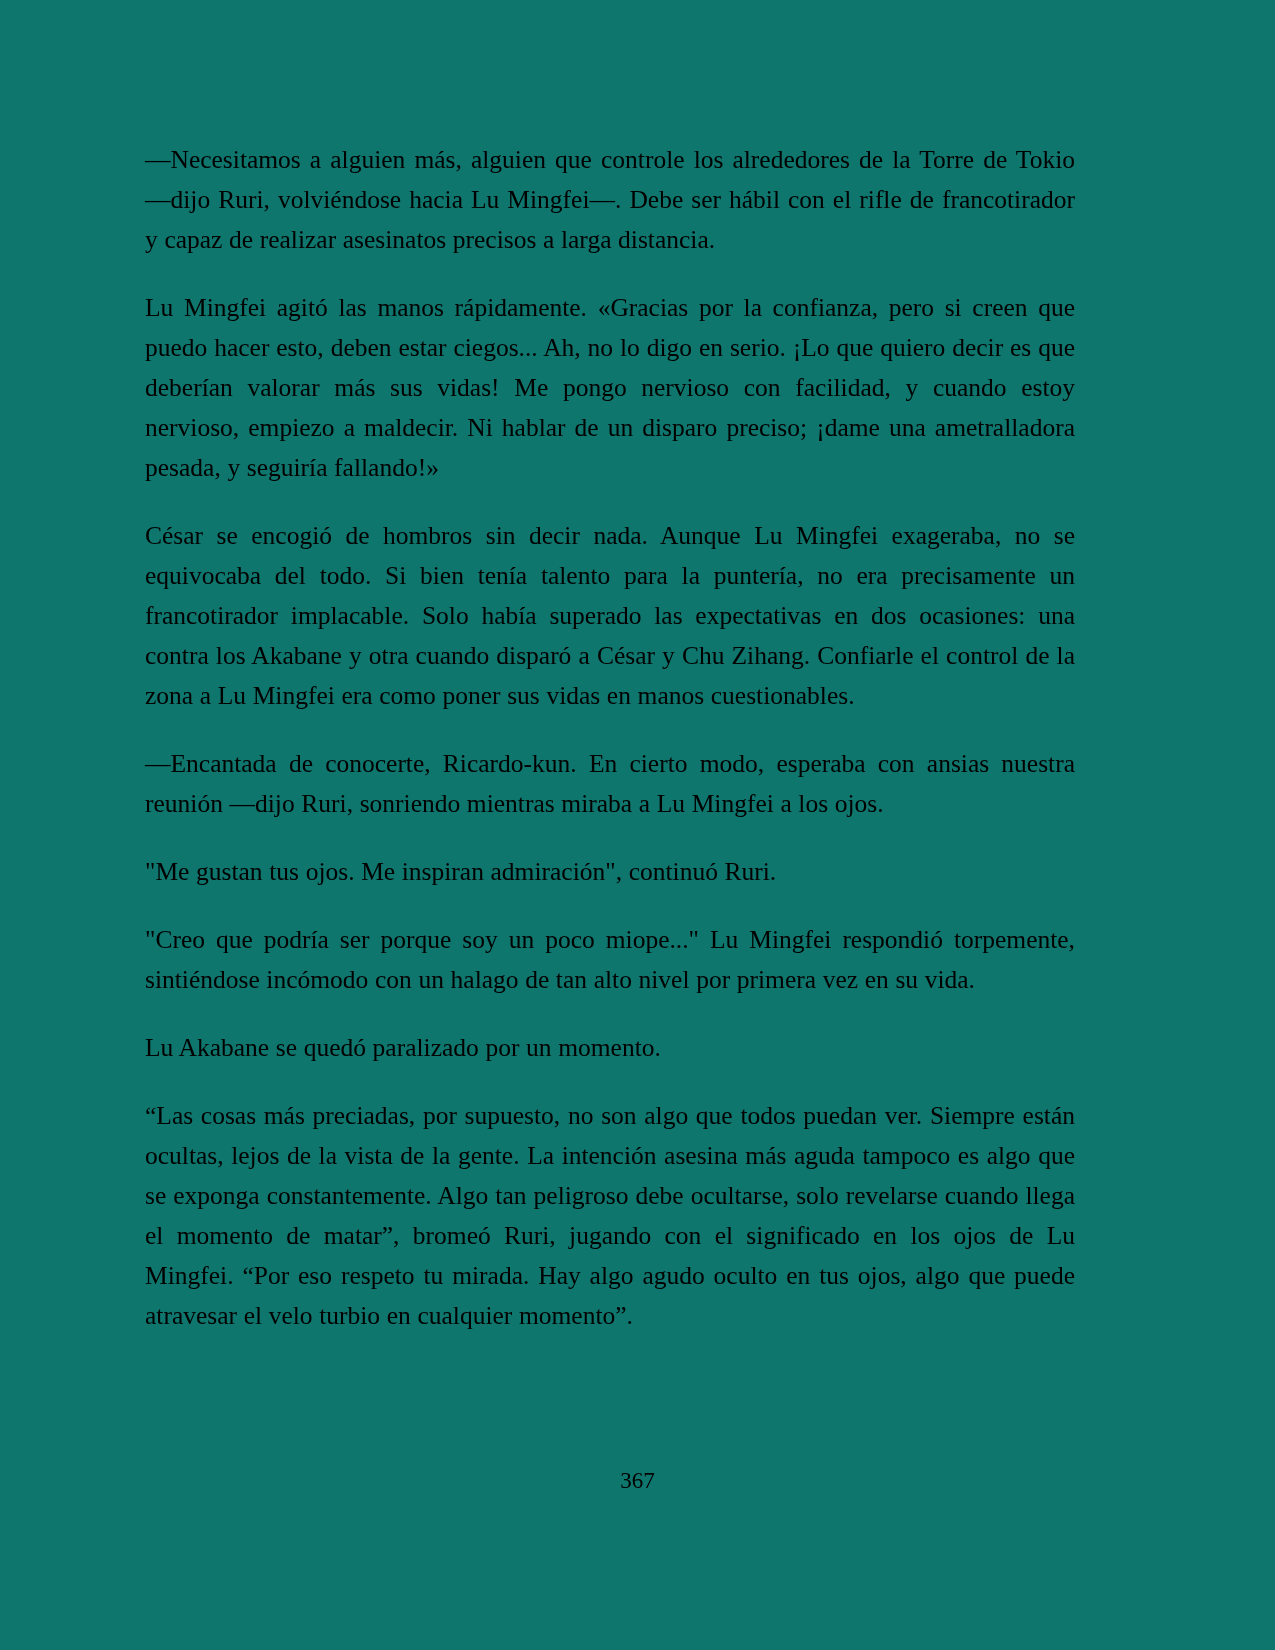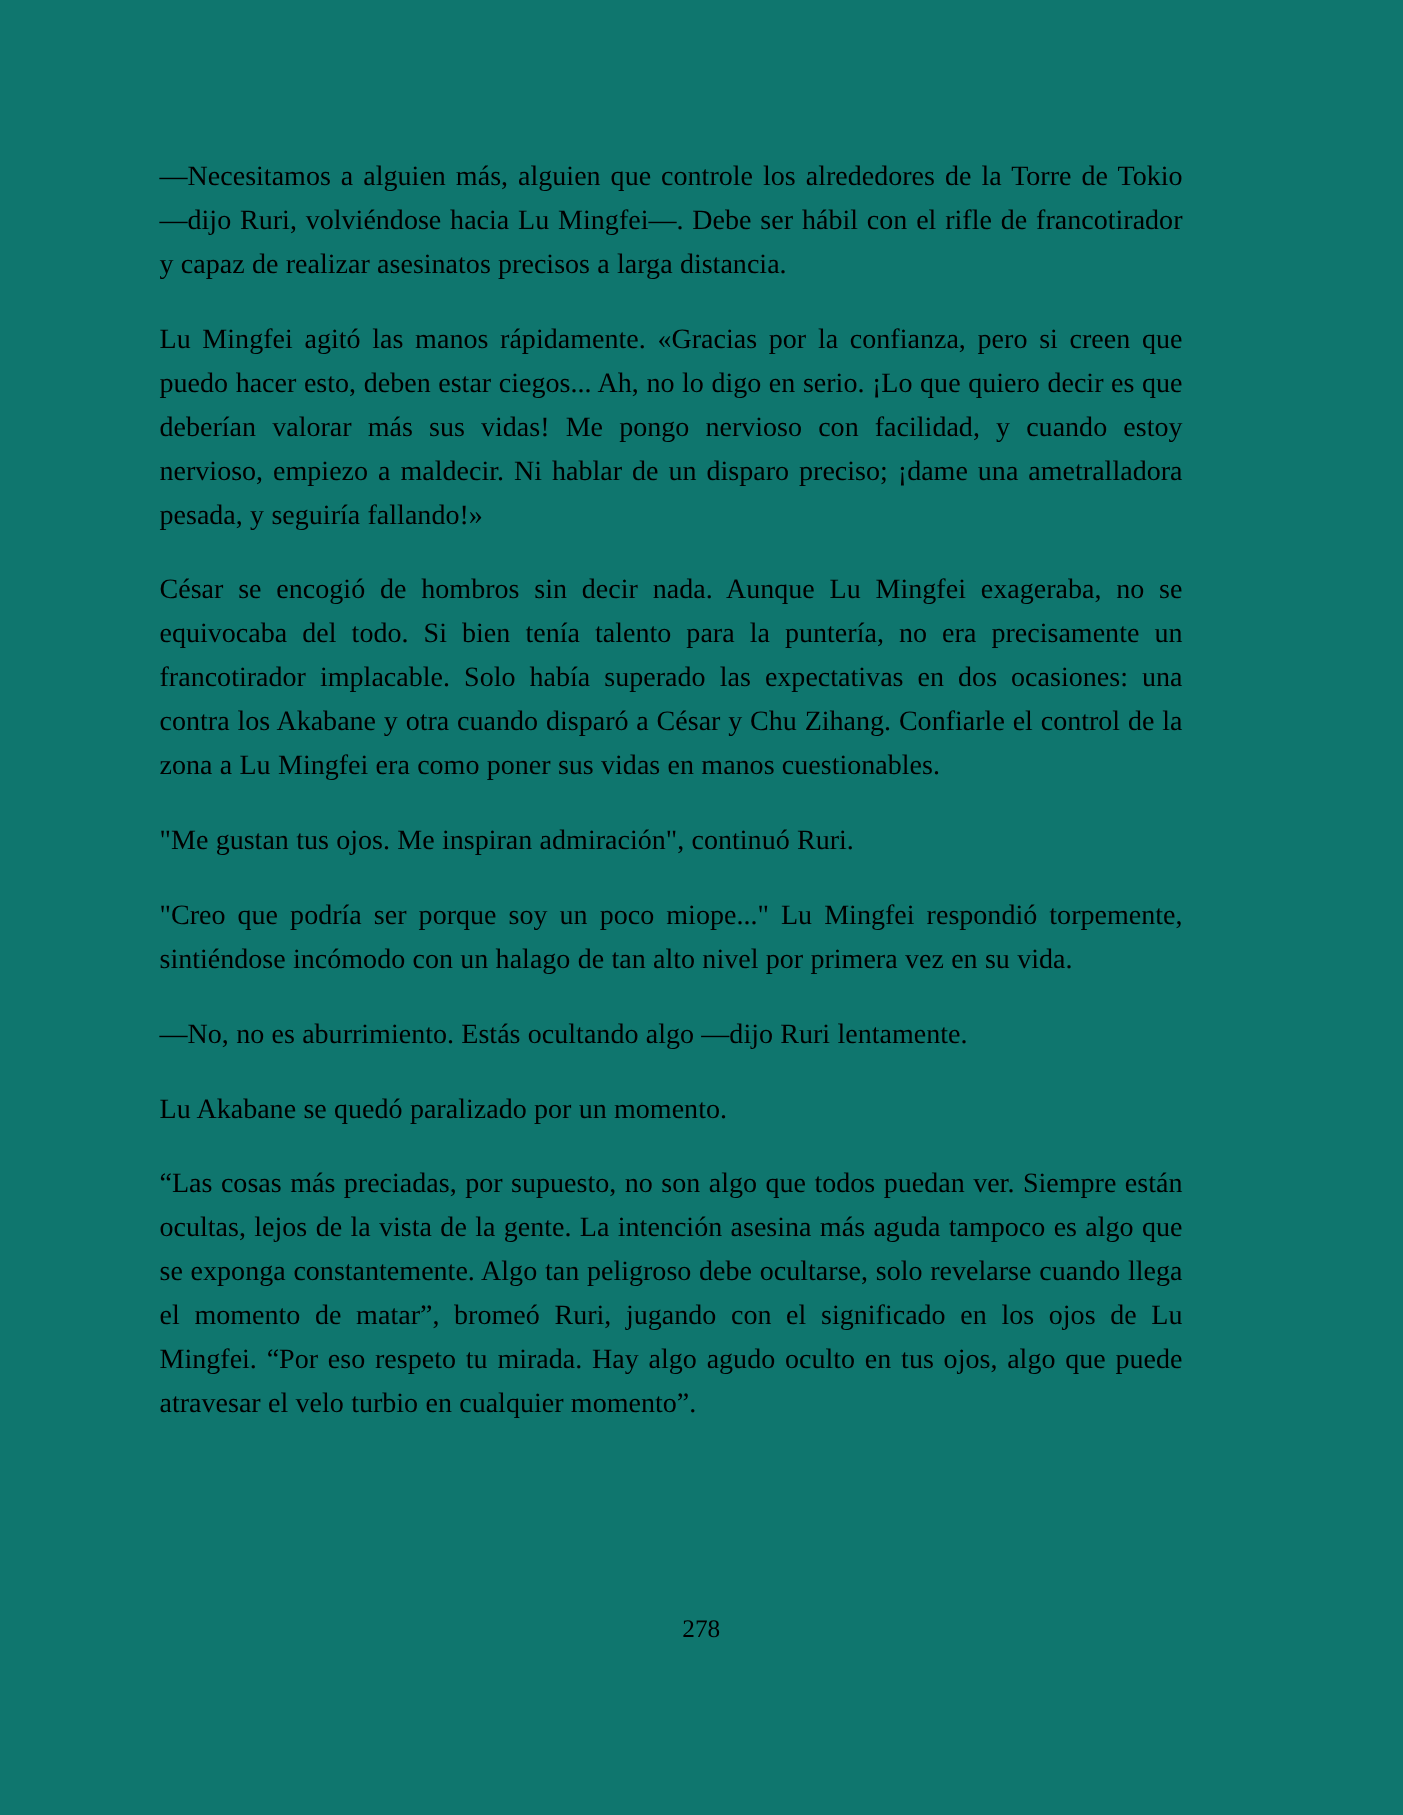--- a/index.html
+++ b/index.html
@@ -49,22 +49,22 @@
 </style>
 </head>
 <body>
 
 <div class="page">
 
   <div class="text-column">
     <p class="para">—Necesitamos a alguien más, alguien que controle los alrededores de la Torre de Tokio —dijo Ruri, volviéndose hacia Lu Mingfei—. Debe ser hábil con el rifle de francotirador y capaz de realizar asesinatos precisos a larga distancia.</p>
     <p class="para">Lu Mingfei agitó las manos rápidamente. «Gracias por la confianza, pero si creen que puedo hacer esto, deben estar ciegos... Ah, no lo digo en serio. ¡Lo que quiero decir es que deberían valorar más sus vidas! Me pongo nervioso con facilidad, y cuando estoy nervioso, empiezo a maldecir. Ni hablar de un disparo preciso; ¡dame una ametralladora pesada, y seguiría fallando!»</p>
     <p class="para">César se encogió de hombros sin decir nada. Aunque Lu Mingfei exageraba, no se equivocaba del todo. Si bien tenía talento para la puntería, no era precisamente un francotirador implacable. Solo había superado las expectativas en dos ocasiones: una contra los Akabane y otra cuando disparó a César y Chu Zihang. Confiarle el control de la zona a Lu Mingfei era como poner sus vidas en manos cuestionables.</p>
+    <p class="para">—Encantada de conocerte, Ricardo-kun. En cierto modo, esperaba con ansias nuestra reunión —dijo Ruri, sonriendo mientras miraba a Lu Mingfei a los ojos.</p>
     <p class="para">"Me gustan tus ojos. Me inspiran admiración", continuó Ruri.</p>
     <p class="para">"Creo que podría ser porque soy un poco miope..." Lu Mingfei respondió torpemente, sintiéndose incómodo con un halago de tan alto nivel por primera vez en su vida.</p>
-    <p class="para">—No, no es aburrimiento. Estás ocultando algo —dijo Ruri lentamente.</p>
     <p class="para">Lu Akabane se quedó paralizado por un momento.</p>
     <p class="para">“Las cosas más preciadas, por supuesto, no son algo que todos puedan ver. Siempre están ocultas, lejos de la vista de la gente. La intención asesina más aguda tampoco es algo que se exponga constantemente. Algo tan peligroso debe ocultarse, solo revelarse cuando llega el momento de matar”, bromeó Ruri, jugando con el significado en los ojos de Lu Mingfei. “Por eso respeto tu mirada. Hay algo agudo oculto en tus ojos, algo que puede atravesar el velo turbio en cualquier momento”.</p>
   </div>
 
-  <div class="page-number">278</div>
+  <div class="page-number">367</div>
 
 </div>
 
 </body></html>

